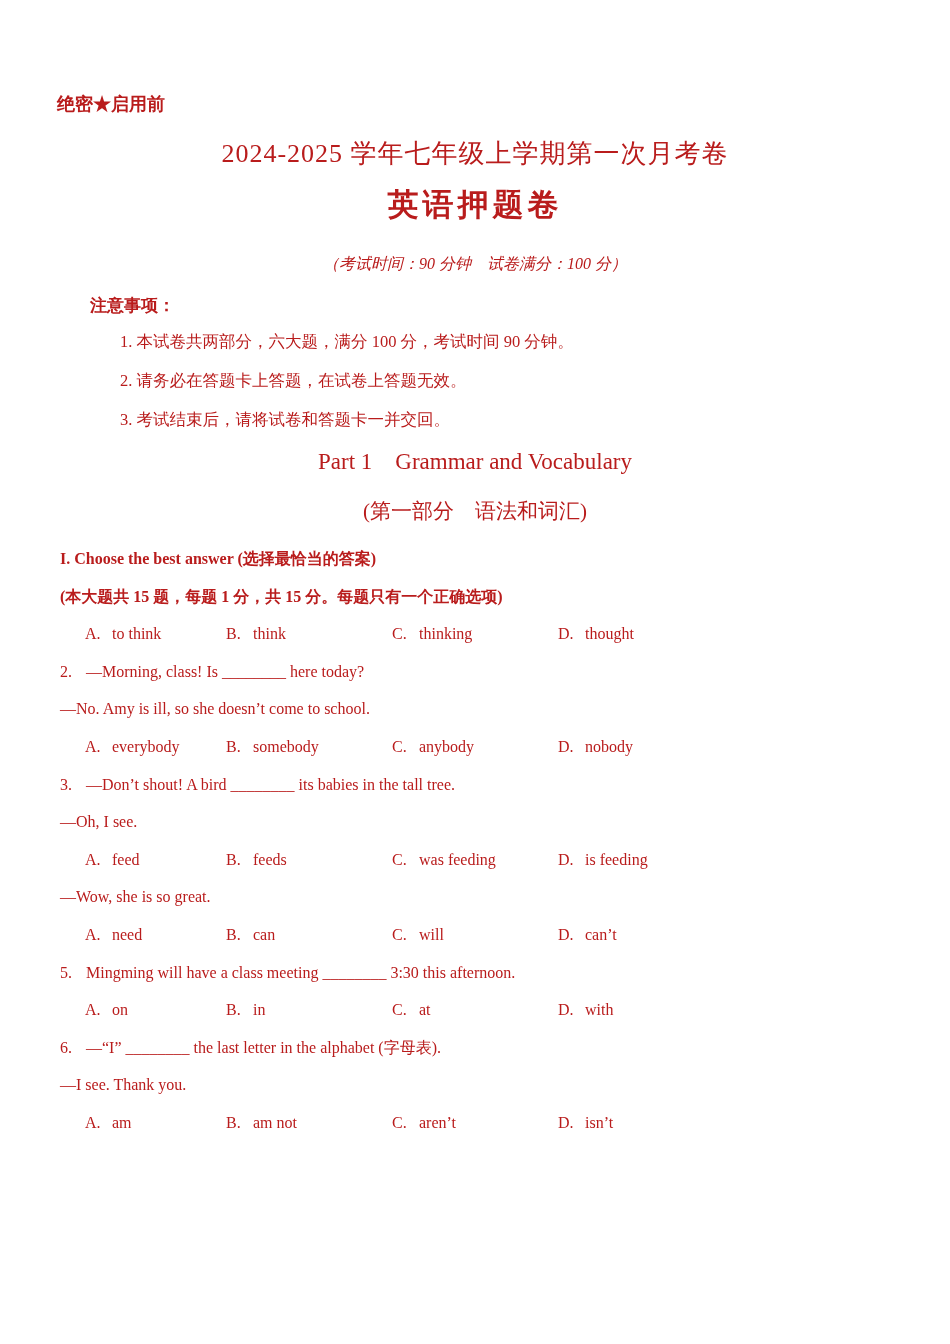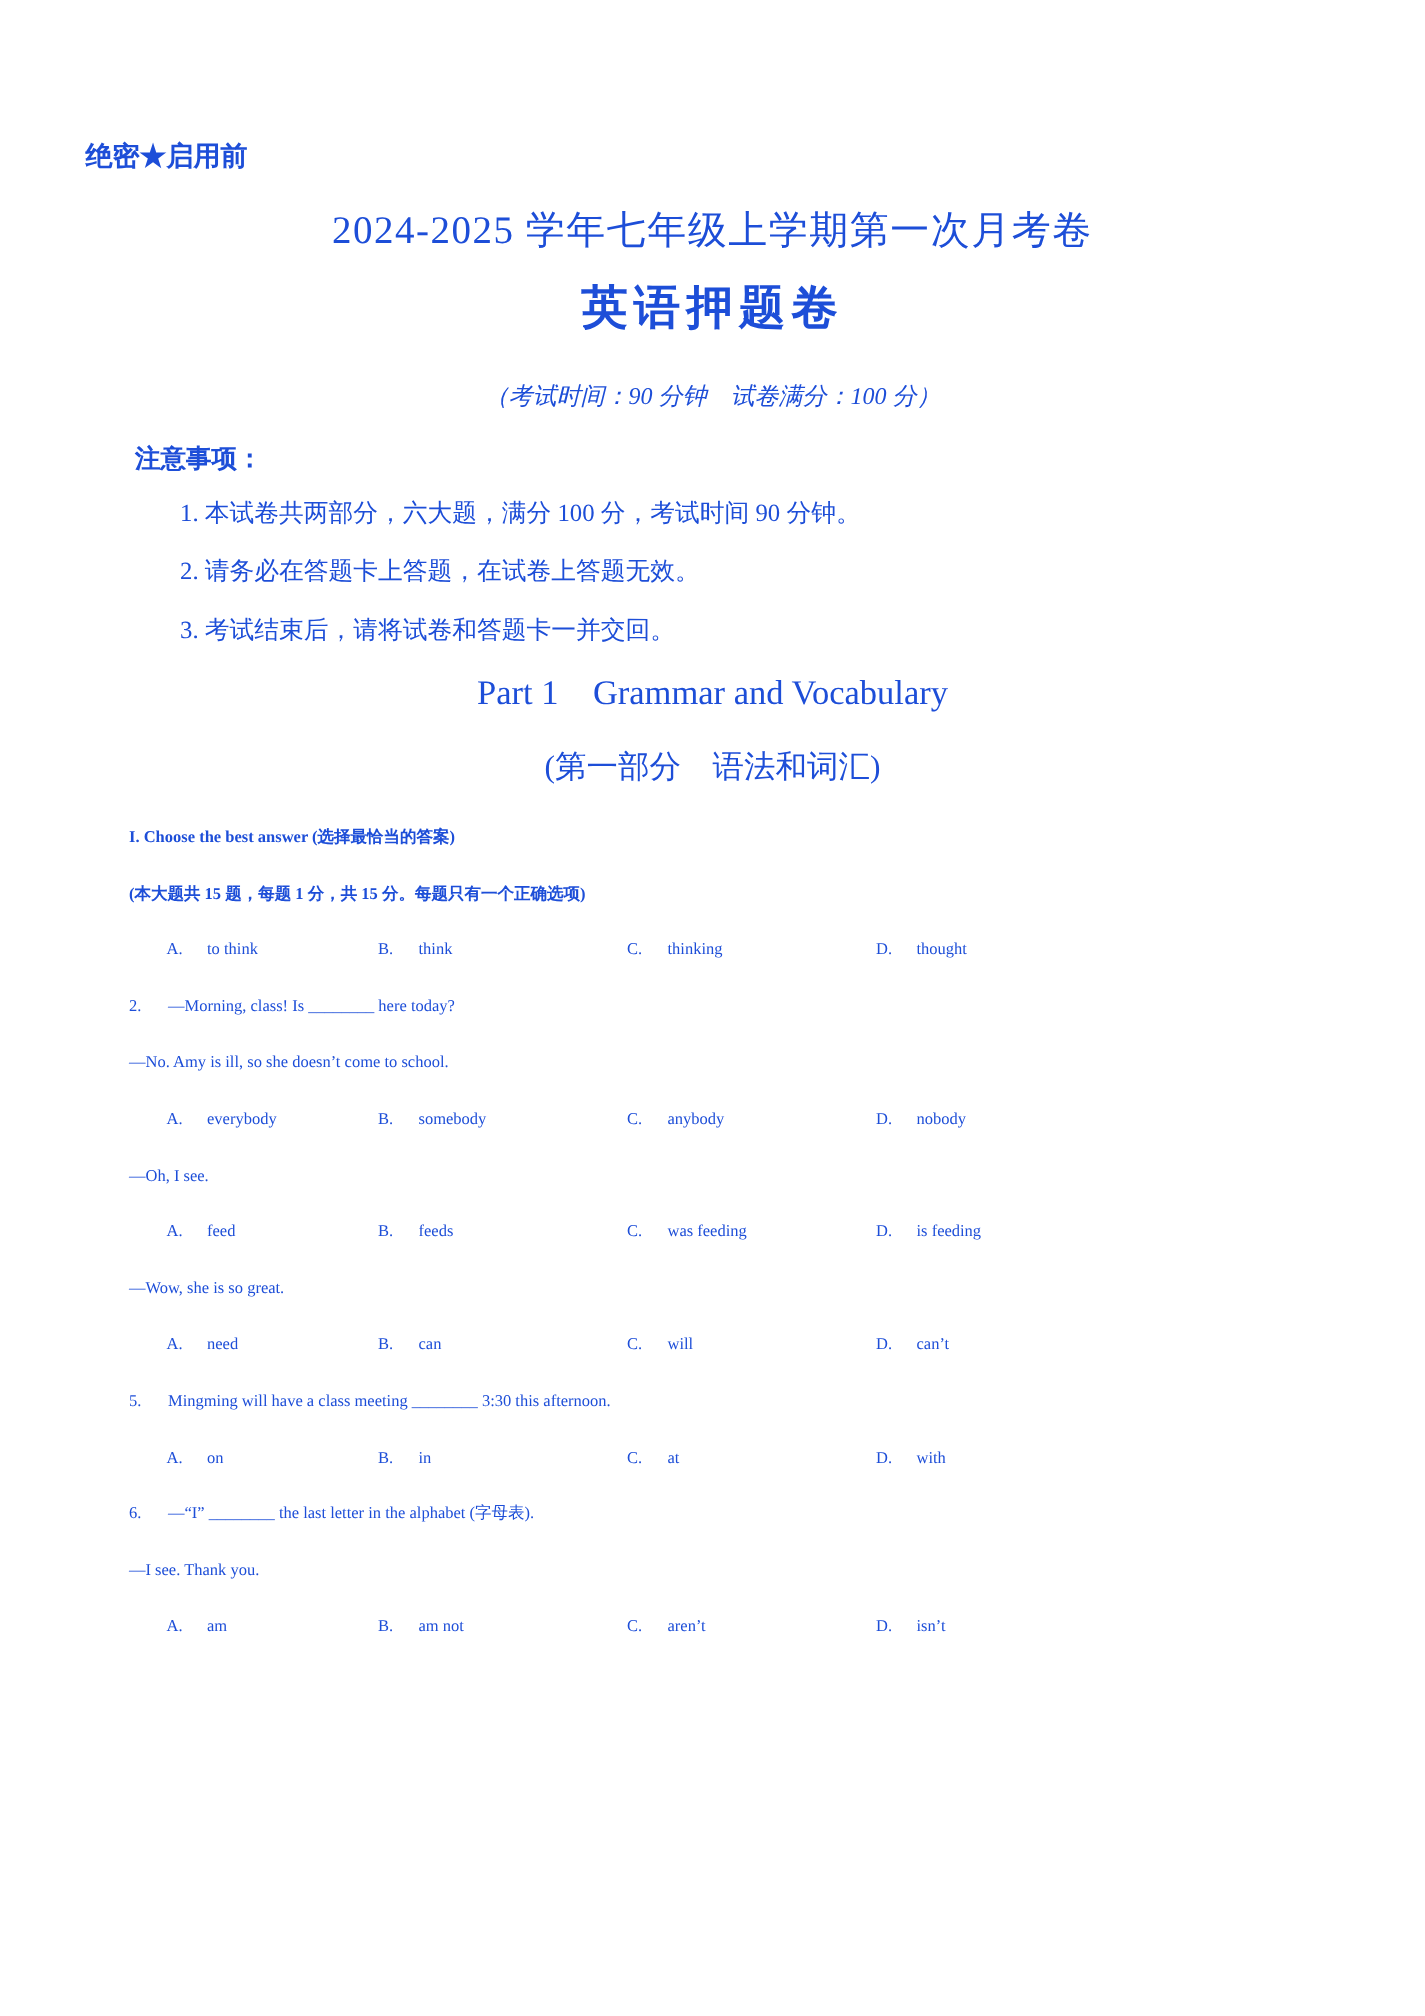--- a/index.html
+++ b/index.html
@@ -1,21 +1,21 @@
 <!DOCTYPE html>
 <html><head>
 <meta charset="utf-8">
 <style>
   * { margin:0; padding:0; box-sizing:border-box; }
   html,body { background:#e8e8e8; }
   .page {
     position:relative;
     width:950px; height:1344px;
     background:#ffffff;
-    color:#1d4ed8;
+    color:#b91c1c;
     font-family:"Liberation Serif", serif;
     overflow:hidden;
   }
   .center { left:0; right:0; text-align:center; }
   .f-hei  { font-family:"Liberation Sans", sans-serif; font-weight:bold; }
   .f-song-bold { font-family:"Liberation Serif", serif; font-weight:normal; }
   .f-kai  { font-family:"Liberation Serif", serif; font-style:italic; }
 
   .secrecy { position:absolute; left:57px; top:92px; font-size:18px; }
   .title1  { position:absolute; top:136px; font-size:26px; letter-spacing:1px; white-space:pre; }
@@ -24,22 +24,22 @@
 
   .notice-title { position:absolute; left:90px; top:294px; font-size:17px; }
   .note { position:absolute; left:120px; font-size:16.5px; white-space:pre; }
   .note1 { top:331px; } .note2 { top:370px; } .note3 { top:409px; }
 
   .part-en { position:absolute; top:449px; font-size:23px; white-space:pre; }
   .part-zh { position:absolute; top:497px; font-size:21px; white-space:pre; }
 
   .qarea {
     position:absolute; left:0; right:0; top:540px;
-    padding-left:86px; padding-right:50px;
-    font-size:11px;
+    padding-left:60px; padding-right:50px;
+    font-size:16px;
   }
   .row { position:relative; height:37.6px; line-height:37.6px; white-space:pre; }
   .section-title, .section-note { font-weight:bold; }
   .q-num { display:inline-block; width:26px; }
   .opt-row .opt { position:absolute; top:0; }
   .opt-a { left:25px; } .opt-b { left:166px; } .opt-c { left:332px; } .opt-d { left:498px; }
   .opt-letter { display:inline-block; min-width:27px; }
 </style>
 </head>
 <body>
@@ -59,20 +59,21 @@
   <div class="part-zh f-song-bold center">(第一部分　语法和词汇)</div>
 
   <div class="qarea">
     <div class="row section-title">I. Choose the best answer (选择最恰当的答案)</div>
     <div class="row section-note">(本大题共 15 题，每题 1 分，共 15 分。每题只有一个正确选项)</div>
 
       <div class="row opt-row"><span class="opt opt-a"><span class="opt-letter">A.</span><span class="opt-value">to think</span></span><span class="opt opt-b"><span class="opt-letter">B.</span><span class="opt-value">think</span></span><span class="opt opt-c"><span class="opt-letter">C.</span><span class="opt-value">thinking</span></span><span class="opt opt-d"><span class="opt-letter">D.</span><span class="opt-value">thought</span></span></div>
       <div class="row q-line"><span class="q-num">2.</span><span class="q-text">—Morning, class! Is ________ here today?</span></div>
       <div class="row q-line"><span class="q-text">—No. Amy is ill, so she doesn’t come to school.</span></div>
       <div class="row opt-row"><span class="opt opt-a"><span class="opt-letter">A.</span><span class="opt-value">everybody</span></span><span class="opt opt-b"><span class="opt-letter">B.</span><span class="opt-value">somebody</span></span><span class="opt opt-c"><span class="opt-letter">C.</span><span class="opt-value">anybody</span></span><span class="opt opt-d"><span class="opt-letter">D.</span><span class="opt-value">nobody</span></span></div>
+      <div class="row q-line"><span class="q-num">3.</span><span class="q-text">—Don’t shout! A bird ________ its babies in the tall tree.</span></div>
       <div class="row q-line"><span class="q-text">—Oh, I see.</span></div>
       <div class="row opt-row"><span class="opt opt-a"><span class="opt-letter">A.</span><span class="opt-value">feed</span></span><span class="opt opt-b"><span class="opt-letter">B.</span><span class="opt-value">feeds</span></span><span class="opt opt-c"><span class="opt-letter">C.</span><span class="opt-value">was feeding</span></span><span class="opt opt-d"><span class="opt-letter">D.</span><span class="opt-value">is feeding</span></span></div>
       <div class="row q-line"><span class="q-text">—Wow, she is so great.</span></div>
       <div class="row opt-row"><span class="opt opt-a"><span class="opt-letter">A.</span><span class="opt-value">need</span></span><span class="opt opt-b"><span class="opt-letter">B.</span><span class="opt-value">can</span></span><span class="opt opt-c"><span class="opt-letter">C.</span><span class="opt-value">will</span></span><span class="opt opt-d"><span class="opt-letter">D.</span><span class="opt-value">can’t</span></span></div>
       <div class="row q-line"><span class="q-num">5.</span><span class="q-text">Mingming will have a class meeting ________ 3:30 this afternoon.</span></div>
       <div class="row opt-row"><span class="opt opt-a"><span class="opt-letter">A.</span><span class="opt-value">on</span></span><span class="opt opt-b"><span class="opt-letter">B.</span><span class="opt-value">in</span></span><span class="opt opt-c"><span class="opt-letter">C.</span><span class="opt-value">at</span></span><span class="opt opt-d"><span class="opt-letter">D.</span><span class="opt-value">with</span></span></div>
       <div class="row q-line"><span class="q-num">6.</span><span class="q-text">—“I” ________ the last letter in the alphabet (字母表).</span></div>
       <div class="row q-line"><span class="q-text">—I see. Thank you.</span></div>
       <div class="row opt-row"><span class="opt opt-a"><span class="opt-letter">A.</span><span class="opt-value">am</span></span><span class="opt opt-b"><span class="opt-letter">B.</span><span class="opt-value">am not</span></span><span class="opt opt-c"><span class="opt-letter">C.</span><span class="opt-value">aren’t</span></span><span class="opt opt-d"><span class="opt-letter">D.</span><span class="opt-value">isn’t</span></span></div>
     </div>

